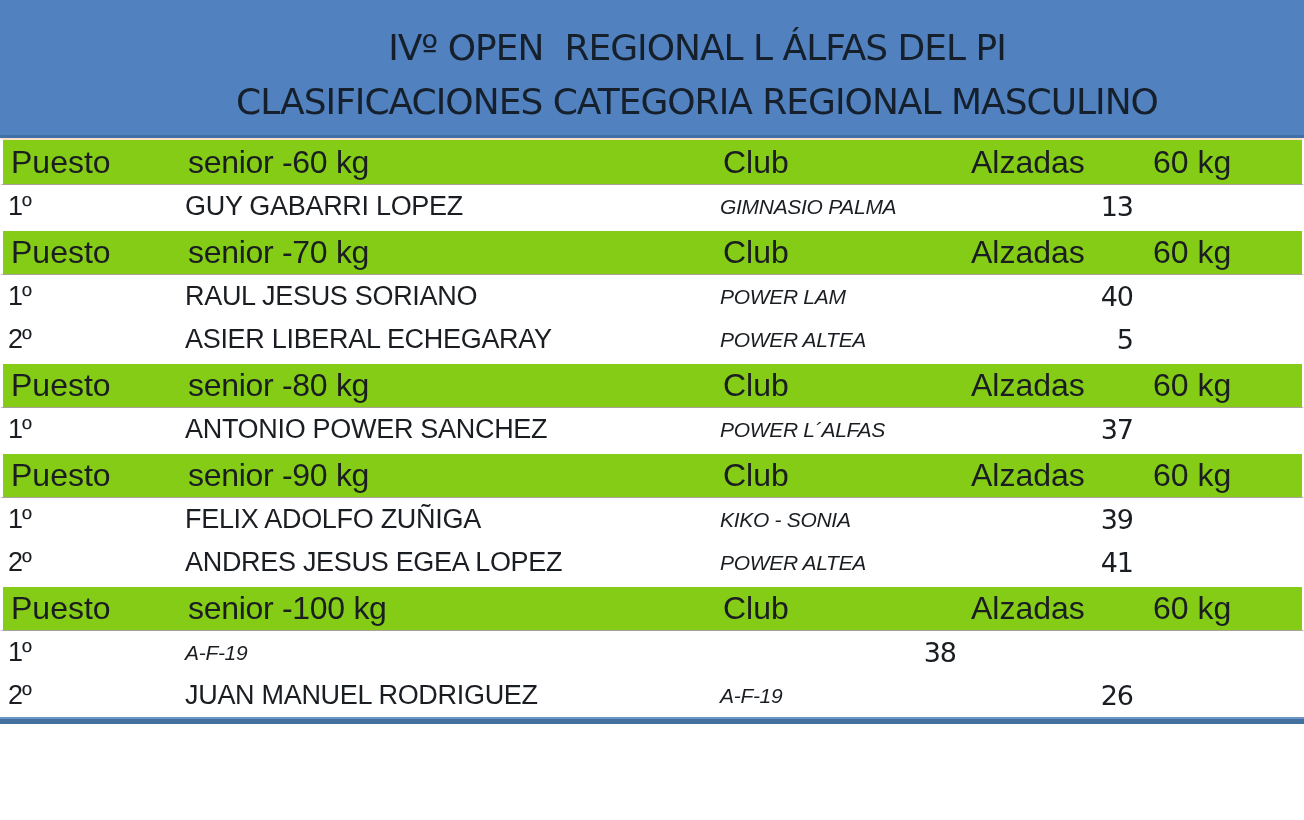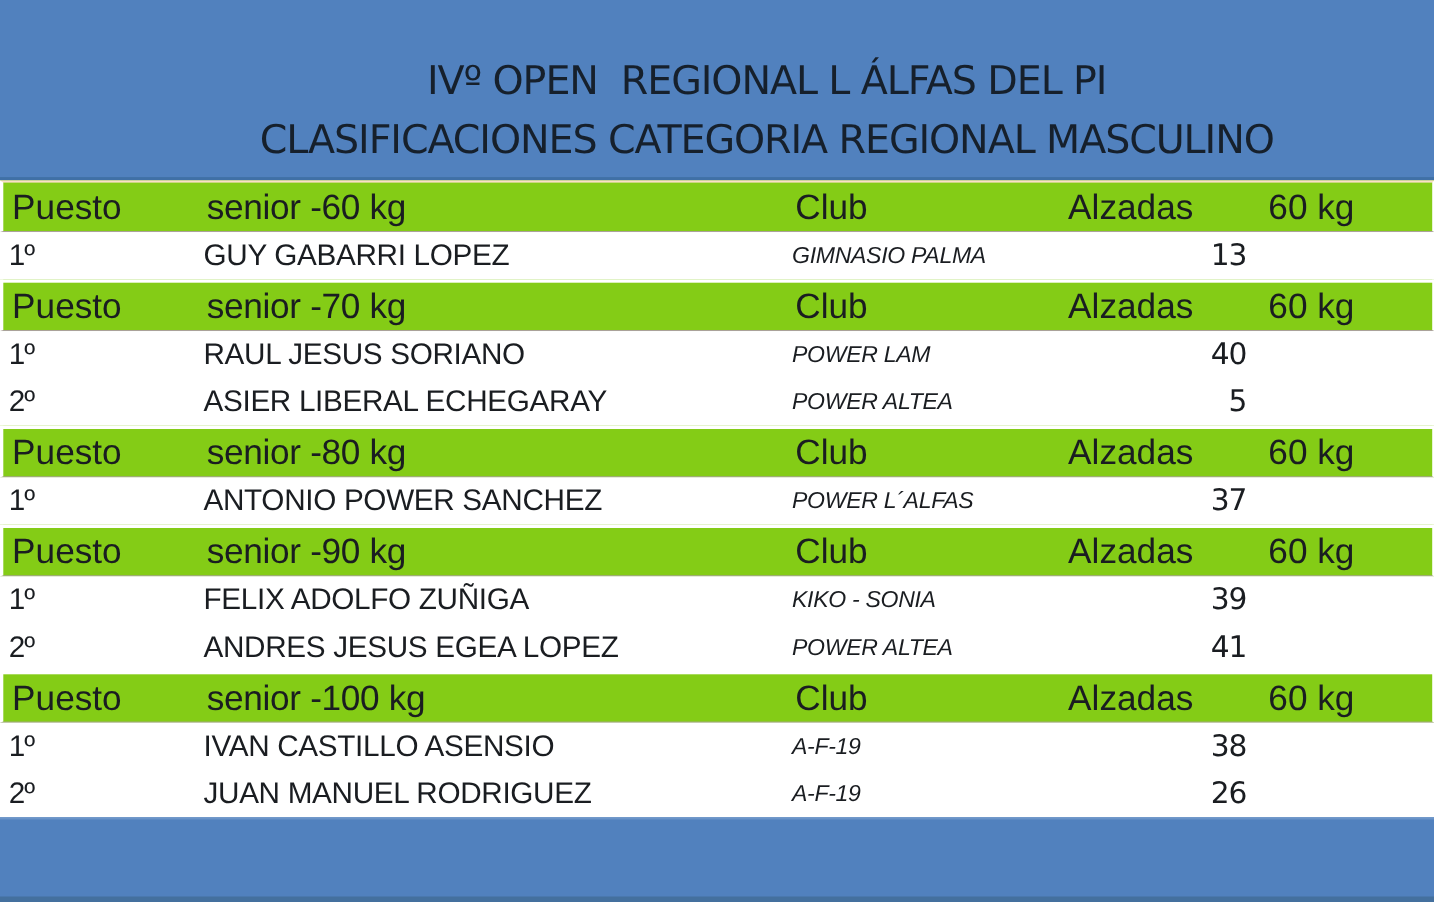--- a/index.html
+++ b/index.html
@@ -7,21 +7,21 @@
     padding: 0;
     width: 1304px;
     height: 820px;
     overflow: hidden;
     background: #ffffff;
     font-family: "Liberation Sans", sans-serif;
     color: #1a1d21;
   }
   .page {
     width: 1304px;
-    height: 820px;
+    height: 724px;
     display: flex;
     flex-direction: column;
   }
   
   .band-top {
     box-sizing: border-box;
     height: 164px;
     background: #5181be;
     border-bottom: 3px solid #4070a6;
     display: flex;
@@ -175,21 +175,20 @@
     <div class="section">
       <div class="hrow">
         <div class="c-rank">Puesto</div>
         <div class="c-name">senior -100 kg</div>
         <div class="c-club">Club</div>
         <div class="c-alz">Alzadas</div>
         <div class="c-kg">60 kg</div>
       </div>
       <div class="drow">
         <div class="c-rank">1º</div>
-        <div class="c-name">IVAN CASTILLO ASENSIO</div>
         <div class="c-club">A-F-19</div>
         <div class="c-alz">38</div>
         <div class="c-kg"></div>
       </div>
       <div class="drow">
         <div class="c-rank">2º</div>
         <div class="c-name">JUAN MANUEL RODRIGUEZ</div>
         <div class="c-club">A-F-19</div>
         <div class="c-alz">26</div>
         <div class="c-kg"></div>

